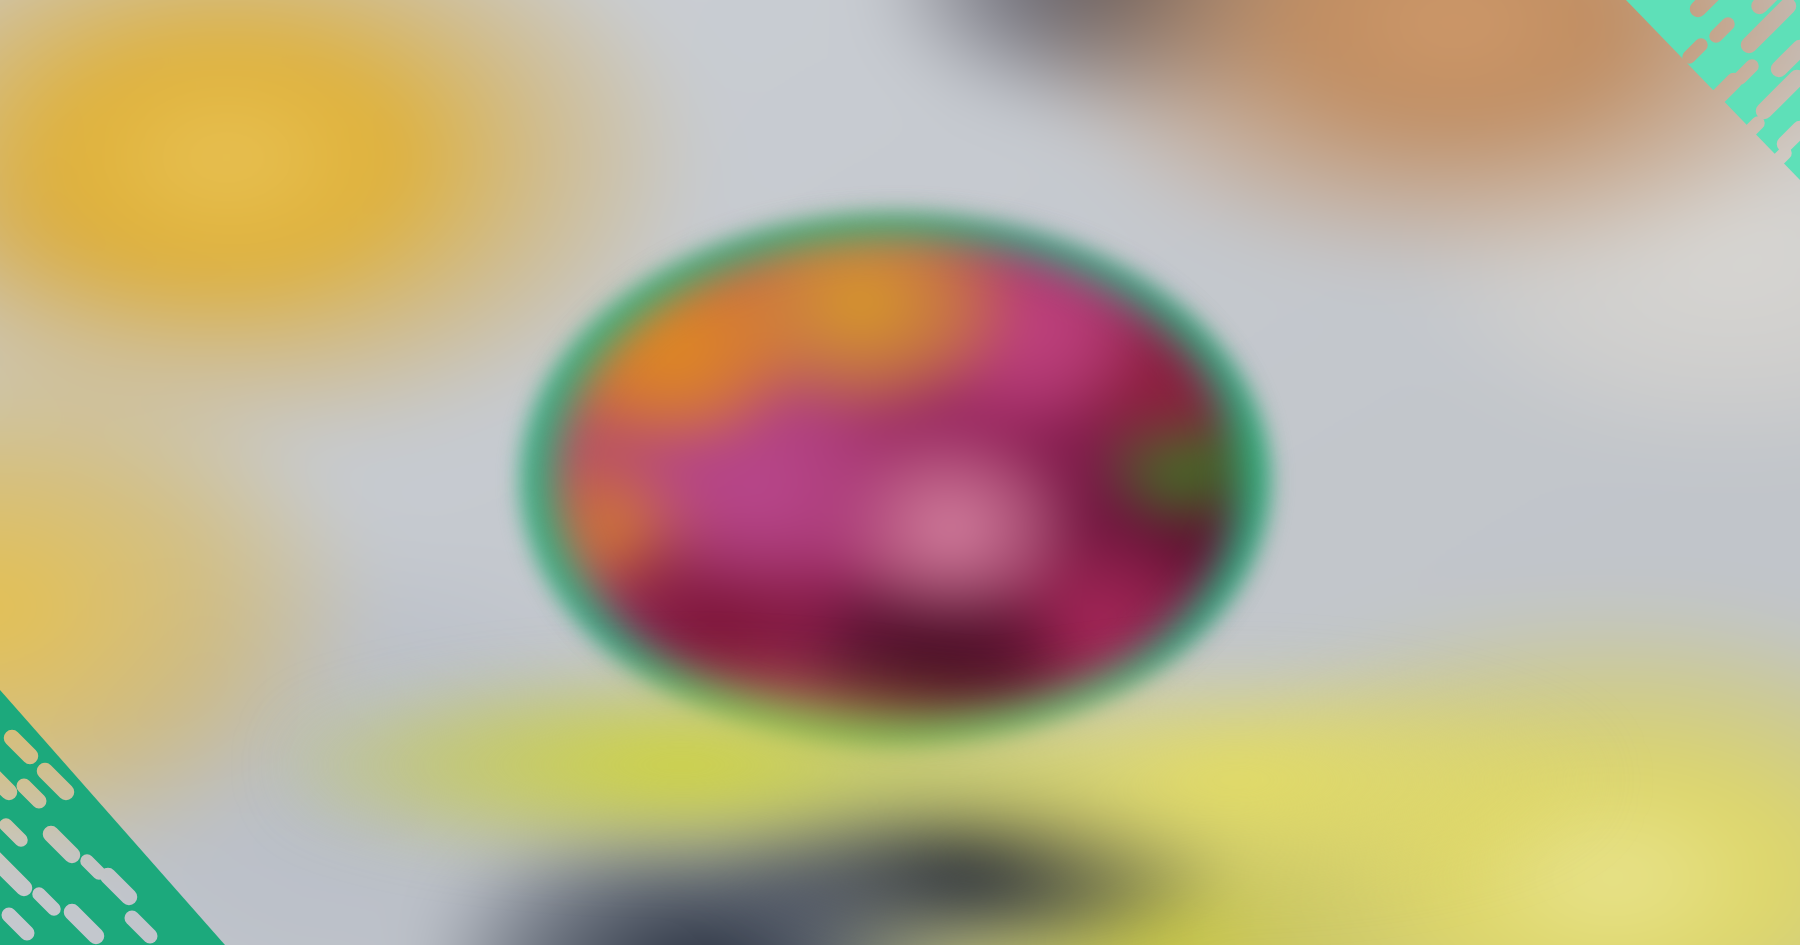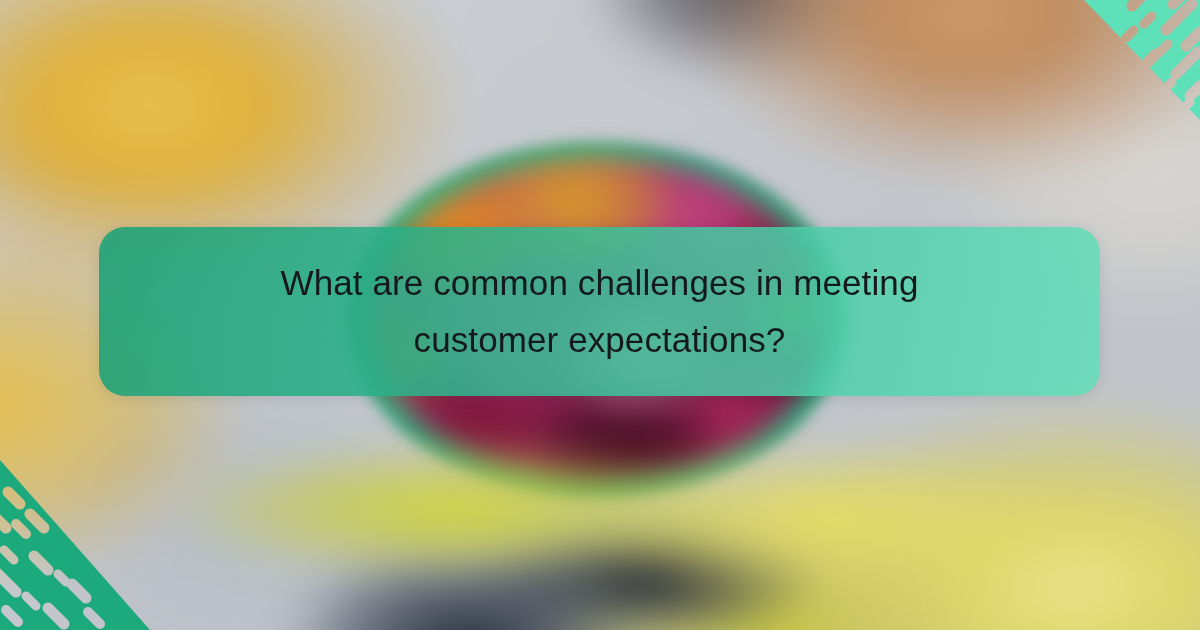--- a/index.html
+++ b/index.html
@@ -200,17 +200,14 @@
           <line x1="6" y1="160" x2="18" y2="172" stroke-width="10"></line>
           <line x1="88" y1="162" x2="100" y2="174" stroke-width="10"></line>
         </g>
       </mask>
     </defs>
     <g clip-path="url(#clip-bl)">
       <rect x="0" y="0" width="160" height="180" fill="#1CA97C" mask="url(#mask-bl)"></rect>
     </g>
   </svg>
 
-  <div class="question-card">
-    <p class="question-text">What are common challenges in meeting customer expectations?</p>
-  </div>
 
 </div>
 
 </body></html>

